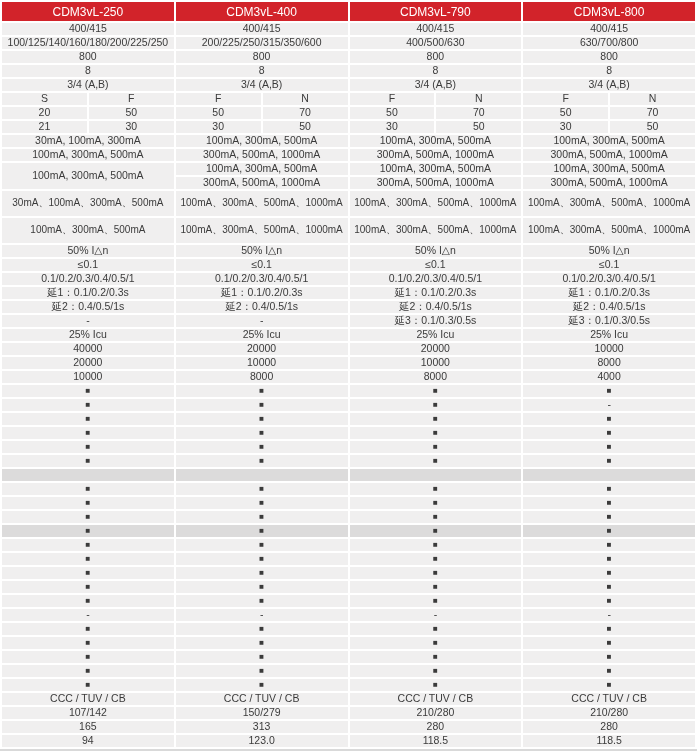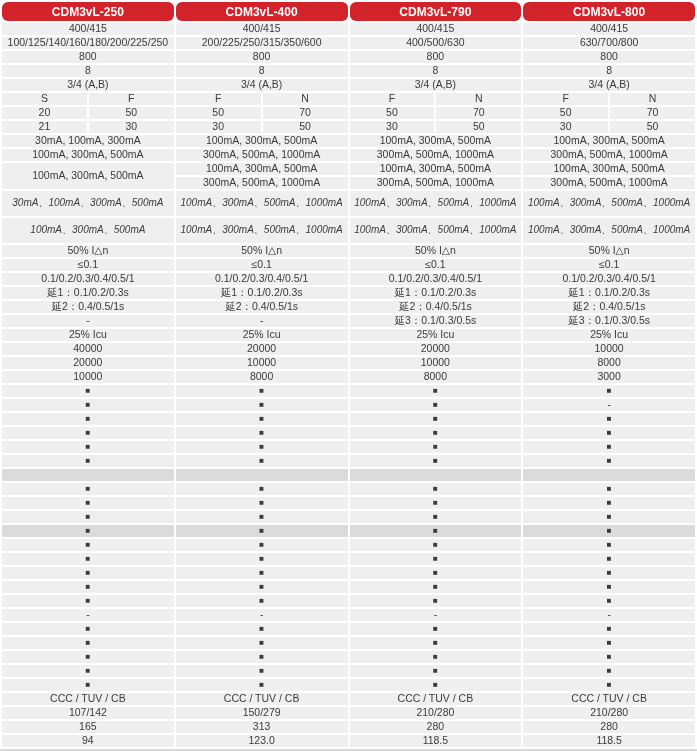--- a/index.html
+++ b/index.html
@@ -15,41 +15,40 @@
   table.spec{
     width:697px;
     border-collapse:separate;
     border-spacing:2px;
     table-layout:fixed;
   }
   th{
     background:var(--red);
     color:var(--header-text);
     font-size:12px;
-    font-weight:bold;
+    font-weight:normal;
     height:19px;
     padding:0;
     text-align:center;
     vertical-align:middle;
     font-family:"Liberation Sans","DejaVu Sans",sans-serif;
-    border-radius:6px;
   }
   td{
     background:var(--cell-bg);
     color:var(--text);
     font-size:10.5px;
     height:12px;
     line-height:1.05;
     padding:0;
     text-align:center;
     vertical-align:middle;
     white-space:nowrap;
     overflow:hidden;
   }
-  tr.tall td{height:25px;font-size:10px;font-style:italic;}
+  tr.tall td{height:25px;font-size:10px;}
   td.dark{background:var(--cell-bg-dark);}
   td.marker{font-size:8px;}
   .footer-bar{height:3px;background:var(--footer);}
 </style>
 </head>
 <body>
 
 <div class="page">
   <table class="spec">
     <colgroup>
@@ -217,21 +216,21 @@
         <tr>
           <td colspan="2">20000</td>
           <td colspan="2">10000</td>
           <td colspan="2">10000</td>
           <td colspan="2">8000</td>
         </tr>
         <tr>
           <td colspan="2">10000</td>
           <td colspan="2">8000</td>
           <td colspan="2">8000</td>
-          <td colspan="2">3000</td>
+          <td colspan="2">4000</td>
         </tr>
         <tr>
           <td colspan="2" class="marker">■</td>
           <td colspan="2" class="marker">■</td>
           <td colspan="2" class="marker">■</td>
           <td colspan="2" class="marker">■</td>
         </tr>
         <tr>
           <td colspan="2" class="marker">■</td>
           <td colspan="2" class="marker">■</td>

